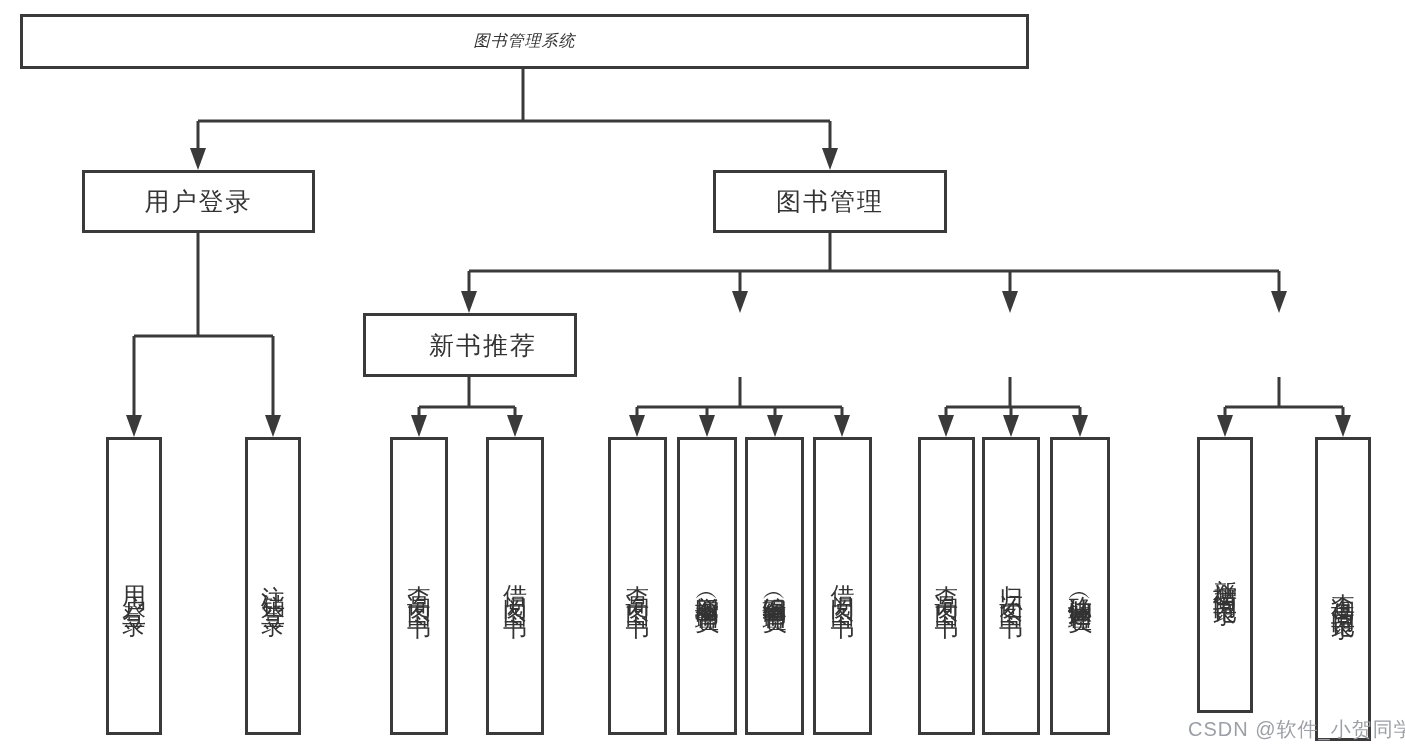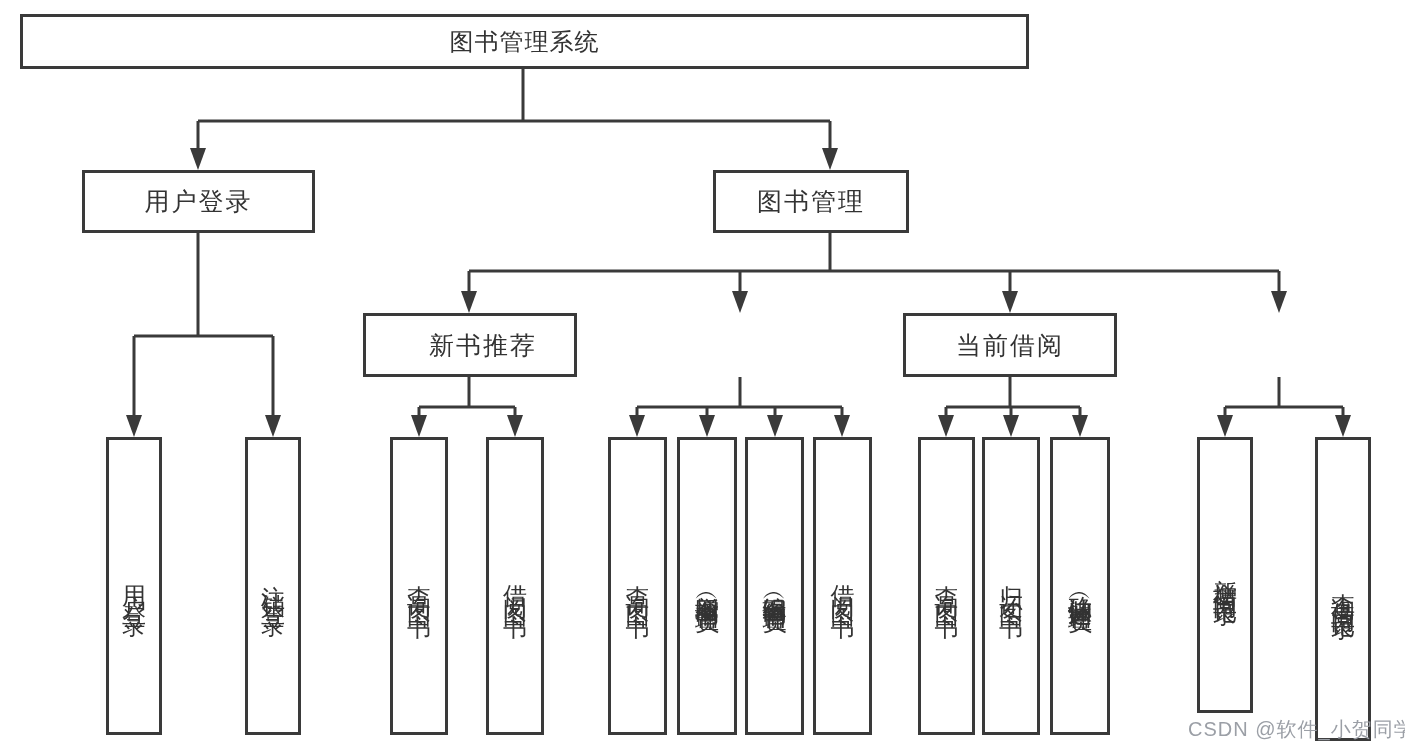--- a/index.html
+++ b/index.html
@@ -21,37 +21,37 @@
     box-sizing: border-box;
     background: #ffffff;
     border: 3px solid #3a3a3a;
     color: #333333;
     display: flex;
     align-items: center;
     justify-content: center;
     text-align: center;
   }
   .h-node { font-size: 25px; letter-spacing: 2px; }
-  .root-node { font-size: 24px; letter-spacing: 1px; }
+  .root-node { font-size: 16px; letter-spacing: 1px; font-style: italic; }
   .leaf {
     font-size: 24px;
   }
   .leaf span {
     writing-mode: vertical-rl;
     text-orientation: mixed;
     line-height: 1.0;
   }
   .ls9 span { letter-spacing: 10px; }
   .ls5 span { letter-spacing: 5px; }
   .ls2 span { letter-spacing: 2px; }
 
   
   .n-root   { left: 20px;  top: 14px;  width: 1009px; height: 55px; }
   .n-login  { left: 82px;  top: 170px; width: 233px;  height: 63px; }
-  .n-mgmt   { left: 713px; top: 170px; width: 196px;  height: 63px; }
+  .n-mgmt   { left: 713px; top: 170px; width: 234px;  height: 63px; }
 
   .n-cat1 { left: 363px;  top: 313px; width: 214px; height: 64px; padding-left: 26px; }
   .n-cat2 { left: 633px;  top: 313px; width: 214px; height: 64px; }
   .n-cat3 { left: 903px;  top: 313px; width: 214px; height: 64px; }
   .n-cat4 { left: 1172px; top: 313px; width: 214px; height: 64px; }
 
   .n-l1  { left: 106px;  top: 437px; width: 56px; height: 298px; }
   .n-l2  { left: 245px;  top: 437px; width: 56px; height: 298px; }
   .n-l3  { left: 390px;  top: 437px; width: 58px; height: 298px; }
   .n-l4  { left: 486px;  top: 437px; width: 58px; height: 298px; }
@@ -132,21 +132,20 @@
       </g>
     </g>
   </svg>
 
   <div class="node root-node n-root">图书管理系统</div>
 
   <div class="node h-node n-login">用户登录</div>
   <div class="node h-node n-mgmt">图书管理</div>
 
   <div class="node h-node n-cat1">新书推荐</div>
-  <div class="node h-node n-cat3">当前借阅</div>
 
   <div class="node leaf ls9 n-l1">
     <span>用户登录</span>
   </div>
   <div class="node leaf ls9 n-l2">
     <span>注销登录</span>
   </div>
 
   <div class="node leaf ls9 n-l3">
     <span>查询图书</span>

